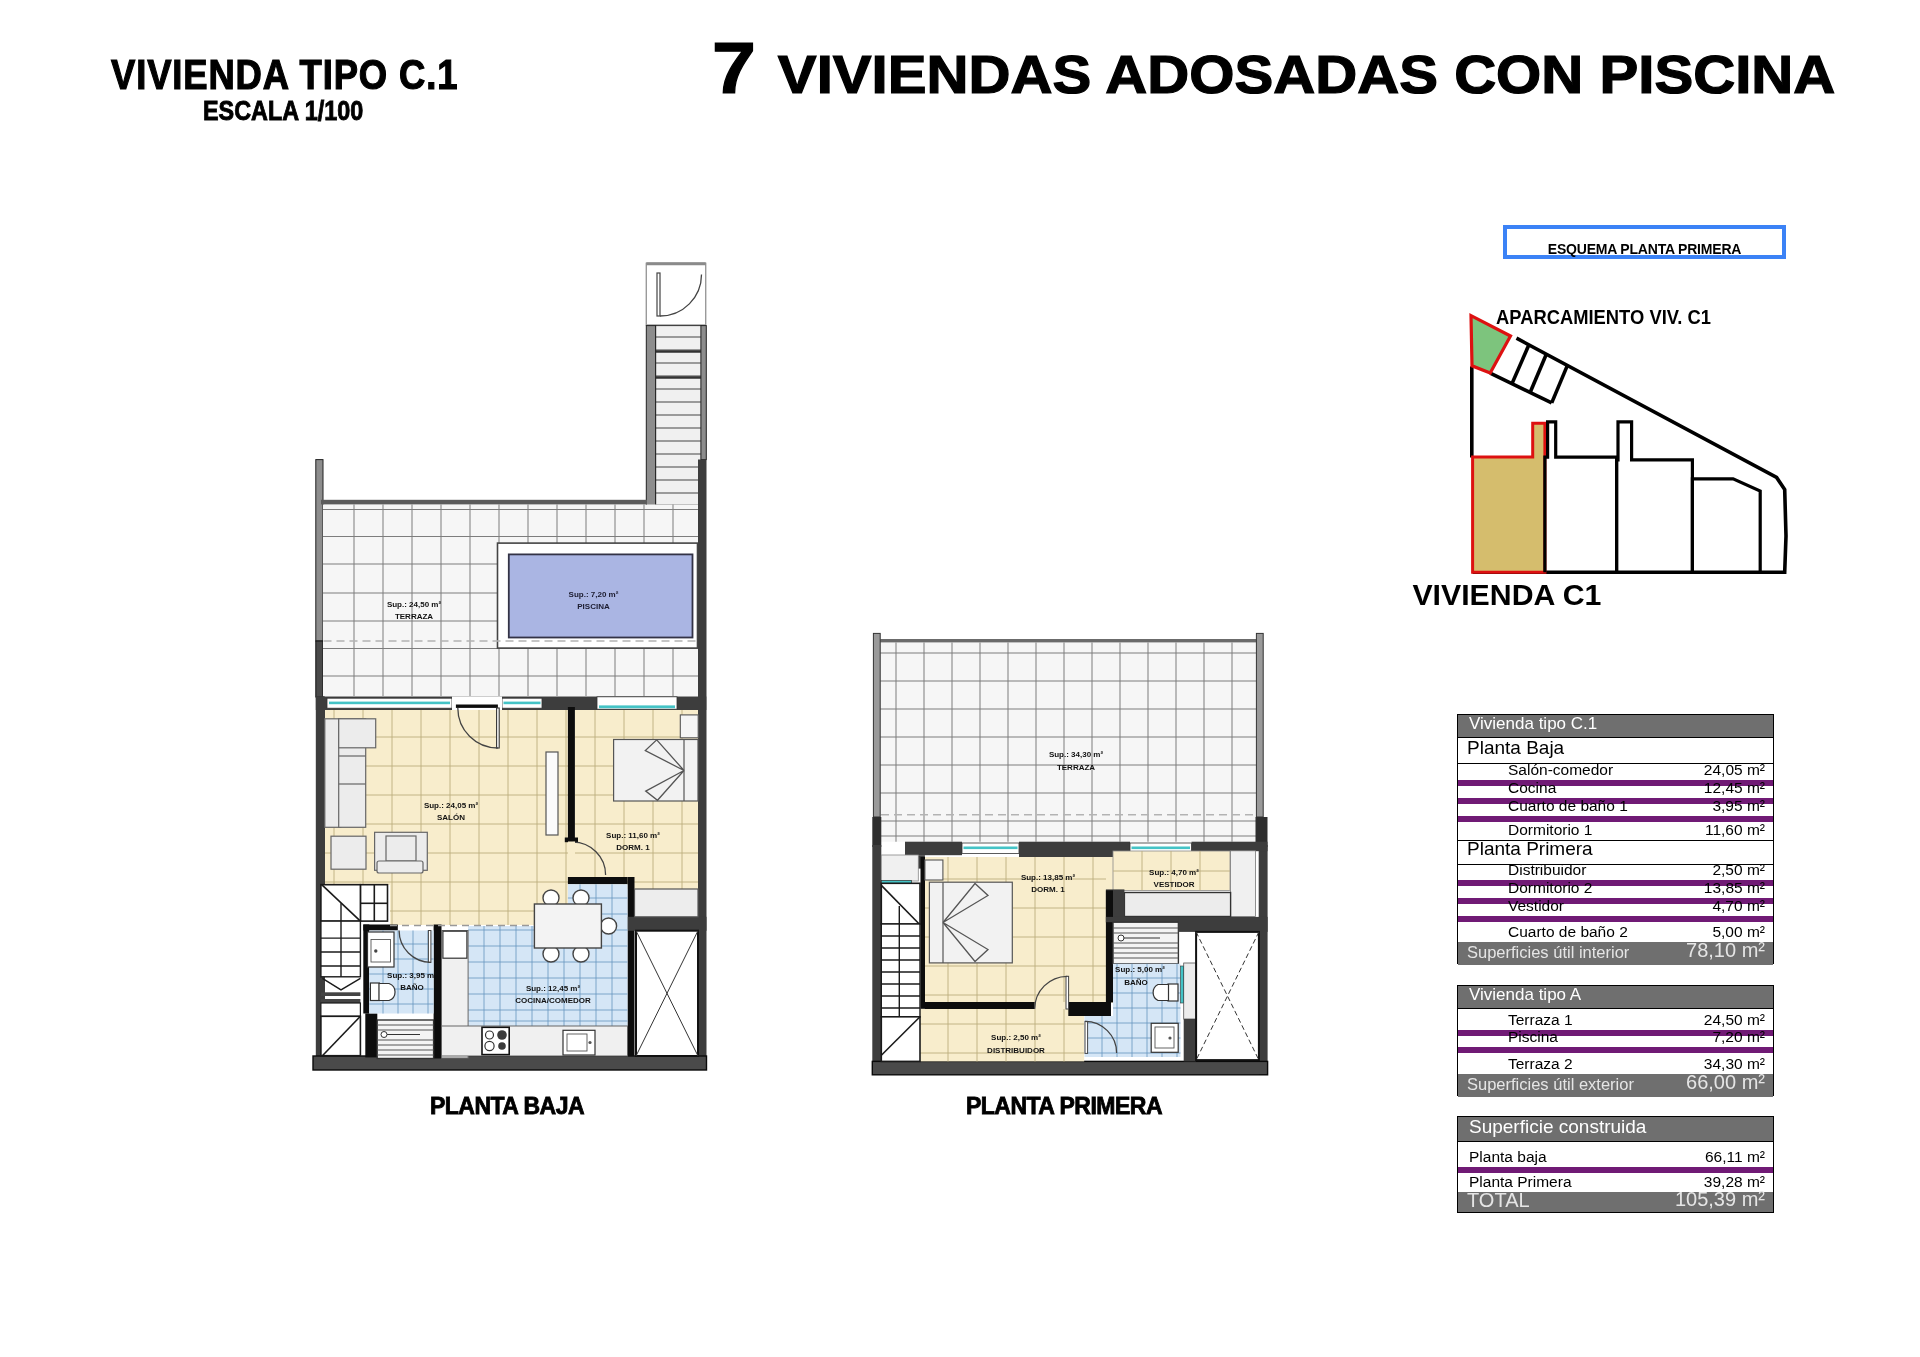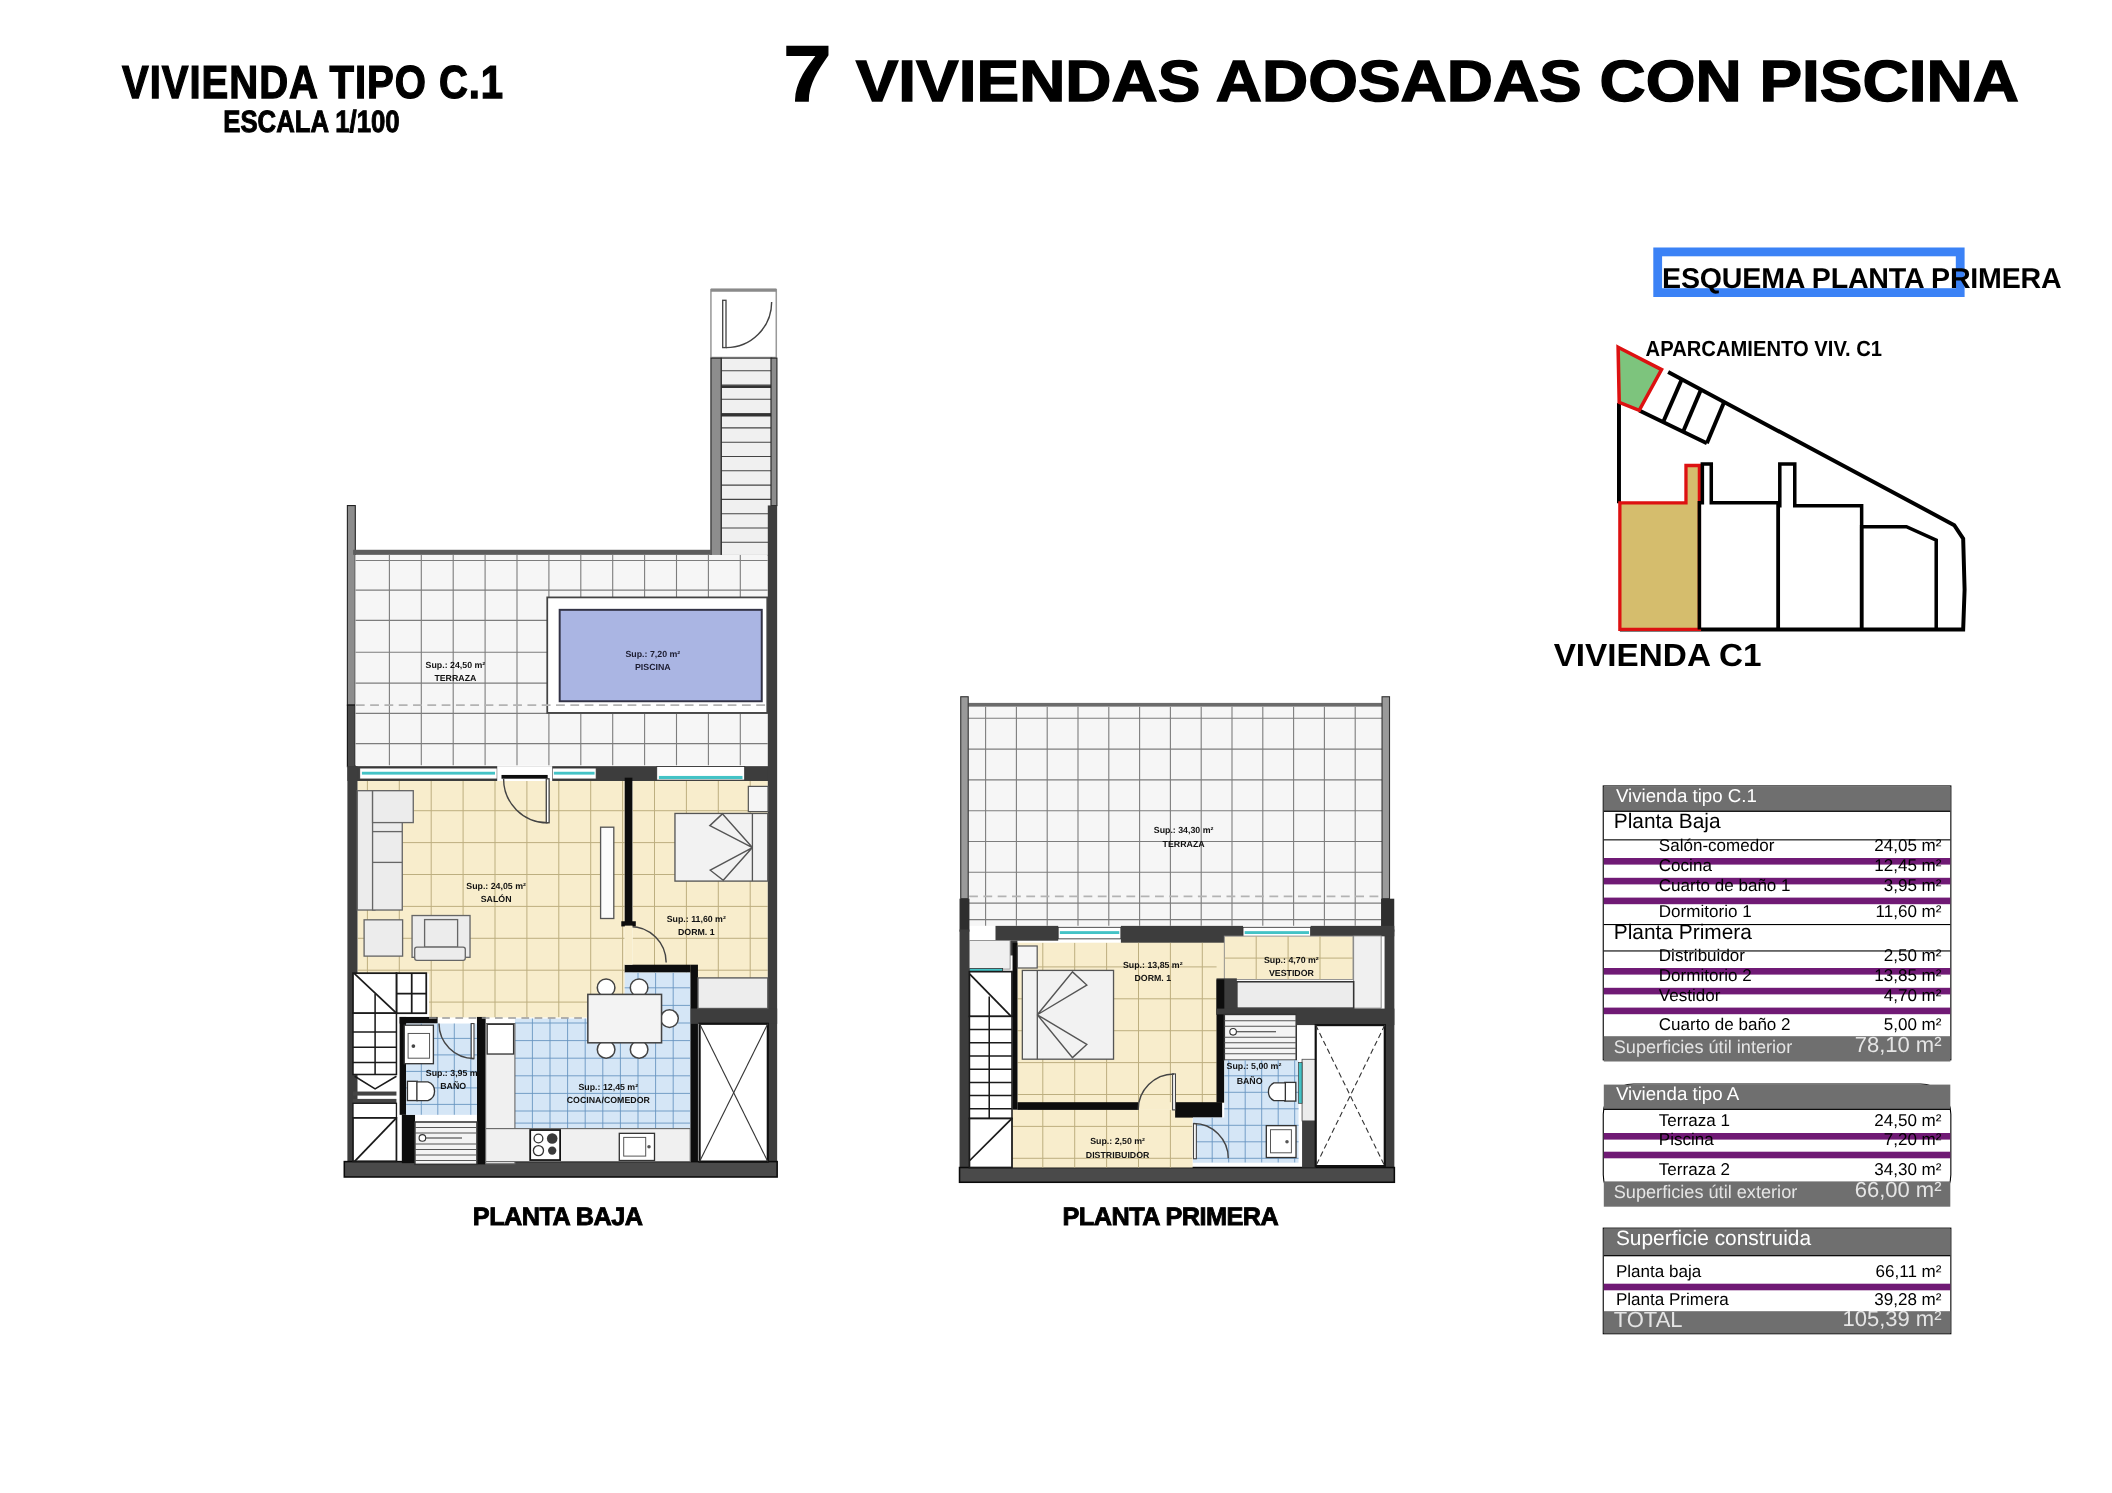--- a/index.html
+++ b/index.html
@@ -666,21 +666,21 @@
 
   <g>
     <rect x="1196.1" y="931.9" width="62.8" height="128.2" fill="#ffffff" stroke="#111" stroke-width="2"></rect>
     <line x1="1196.1" y1="931.9" x2="1258.9" y2="1060.1" stroke="#333" stroke-width="1" stroke-dasharray="5 3"></line>
     <line x1="1258.9" y1="931.9" x2="1196.1" y2="1060.1" stroke="#333" stroke-width="1" stroke-dasharray="5 3"></line>
   </g>
 </svg>
 
 <div class="abs" style="left:1064px;top:1093px;transform:translateX(-50%);font-size:23px;font-weight:bold;letter-spacing:-0.5px;-webkit-text-stroke:0.8px #000;">PLANTA PRIMERA</div>
 
-<div class="abs" style="left:1503px;top:225px;width:283px;height:45px;border:8px solid #3b82f6;box-sizing:border-box;text-align:center;line-height:41px;font-size:26px;font-weight:bold;white-space:nowrap;letter-spacing:-0.2px;">ESQUEMA PLANTA PRIMERA</div>
+<div class="abs" style="left:1503px;top:225px;width:283px;height:34px;border:4px solid #3b82f6;box-sizing:border-box;text-align:center;line-height:41px;font-size:14px;font-weight:bold;white-space:nowrap;letter-spacing:-0.2px;">ESQUEMA PLANTA PRIMERA</div>
 
 <svg id="esquema" class="abs" style="left:1400px;top:300px;" width="420" height="330" viewBox="1400 300 420 330">
 
   <g fill="none" stroke="#000" stroke-width="3.6">
     <path d="M 1516.5 338.2 L 1776.6 477.4 L 1784.7 489.6 L 1786 536 L 1784.7 572.2 L 1472.6 572.2"></path>
     <line x1="1471.8" y1="366.3" x2="1471.8" y2="457.5"></line>
   </g>
 
   <g fill="none" stroke="#000" stroke-width="3.6">
     <line x1="1490.2" y1="373.1" x2="1551.7" y2="402.9"></line>
@@ -762,21 +762,21 @@
   <div class="row" style="height:20px;">
         <span class="nm">Cuarto de baño 2</span>
         <span class="vl">5,00 m²</span>
       </div>
   <div class="ftr" style="height:23px;">
         <span class="nm">Superficies útil interior</span>
         <span class="vl">78,10 m²</span>
       </div>
 </div>
 
-<div class="tbl" style="top:985px;height:111px;border-radius:28px;">
+<div class="tbl" style="top:985px;height:111px;">
   <div class="hdr" style="height:22.5px;">
         <span>Vivienda tipo A</span>
       </div>
   <div class="row u" style="height:27.5px;">
         <span class="nm">Terraza 1</span>
         <span class="vl">24,50 m²</span>
       </div>
   <div class="row u" style="height:17px;">
         <span class="nm">Piscina</span>
         <span class="vl">7,20 m²</span>

